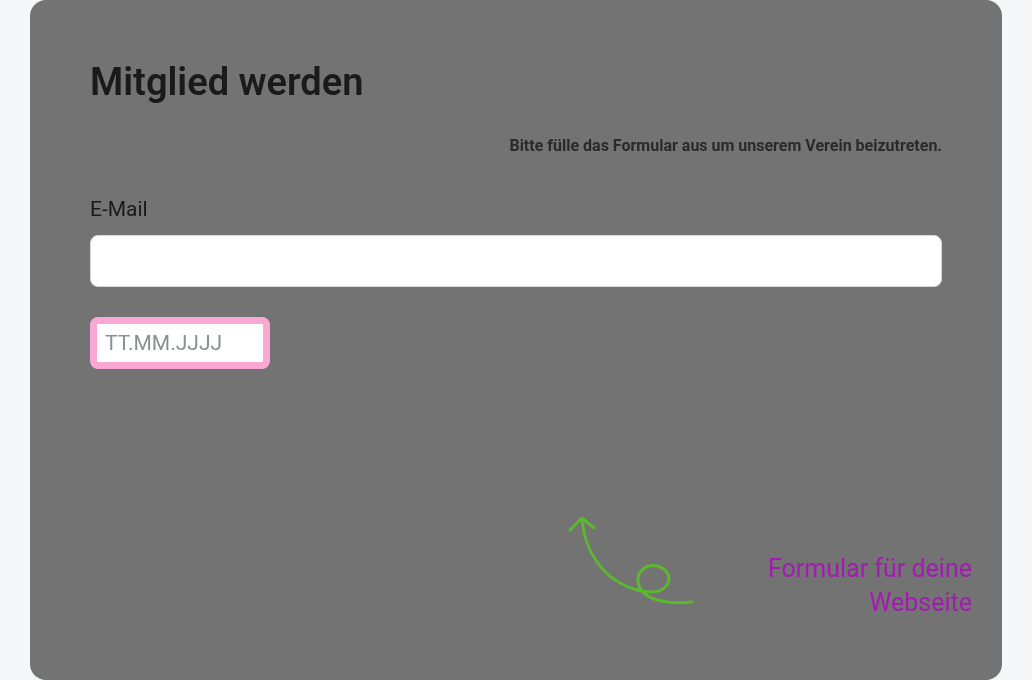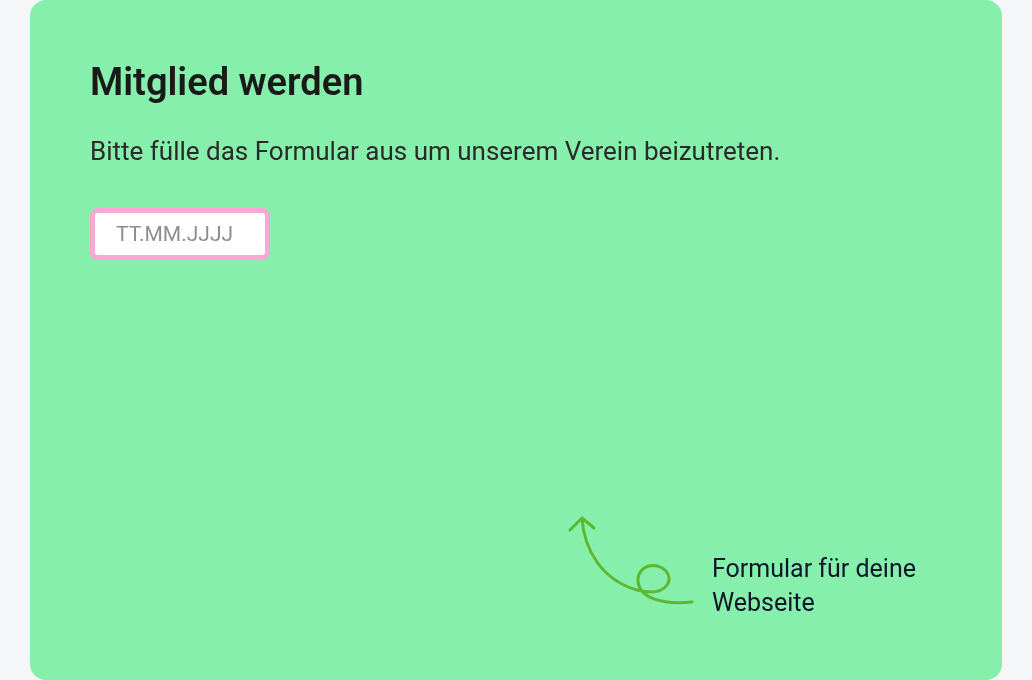--- a/index.html
+++ b/index.html
@@ -11,39 +11,40 @@
     body {
       font-family: -apple-system, BlinkMacSystemFont, "Segoe UI", Roboto, Helvetica, Arial, sans-serif;
       background-color: #f5f6f7;
       width: 1032px;
       height: 680px;
       overflow: hidden;
       position: relative;
     }
     
     .form-card {
-      background-color: #86efac;
+      background-color: #737373;
       border-radius: 16px;
       margin: 0 30px;
       padding: 60px 60px 40px 60px;
       height: 100%;
     }
     
     .form-title {
       font-size: 38px;
       font-weight: 600;
       color: #1a1a1a;
       margin-bottom: 32px;
     }
     
     .form-description {
-      font-size: 26px;
+      font-size: 16px;
       color: #2a2a2a;
       margin-bottom: 42px;
-      font-weight: 400;
+      font-weight: 700;
+      text-align: right;
     }
     
     .form-group {
       margin-bottom: 30px;
     }
     
     .form-label {
       display: block;
       font-size: 21px;
       color: #1a1a1a;
@@ -59,23 +60,23 @@
       padding: 0 16px;
       font-size: 20px;
       color: #1a1a1a;
       background-color: #ffffff;
       font-family: inherit;
     }
     
     .form-input-date {
       width: 180px;
       height: 52px;
-      border: 5px solid #f9a8d4;
+      border: 7px solid #f9a8d4;
       border-radius: 8px;
-      padding: 0 21px;
+      padding: 0 8px;
       font-size: 21px;
       color: #8b8f93;
       background-color: #ffffff;
       font-family: inherit;
     }
     
     .form-input-date::placeholder {
       color: #8b8f93;
     }
     
@@ -92,36 +93,40 @@
       position: absolute;
       left: 0;
       top: 0;
     }
     
     .annotation-text {
       position: absolute;
       right: 0;
       top: 42px;
       font-size: 25px;
-      color: #0f172a;
-      text-align: left;
+      color: #a21caf;
+      text-align: right;
       line-height: 1.35;
       font-weight: 400;
       width: 260px;
     }
   </style>
 </head>
 <body>
 
 <div class="form-card">
   <h1 class="form-title">Mitglied werden</h1>
   <p class="form-description">Bitte fülle das Formular aus um unserem Verein beizutreten.</p>
 
 
 
+  <div class="form-group">
+    <label class="form-label">E-Mail</label>
+    <input type="email" class="form-input" value="" style="">
+  </div>
 
   <div class="form-group">
     <input type="text" class="form-input-date" placeholder="TT.MM.JJJJ" style="">
   </div>
 </div>
 
 <div class="annotation-container">
   <svg class="annotation-arrow" width="180" height="130" viewBox="0 0 180 130">
     <path d="M 30 8 L 18 20 M 30 8 L 42 18 M 30 8 C 32 40, 50 70, 85 80 C 100 84, 110 82, 115 75 C 120 68, 115 58, 105 56 C 95 54, 85 60, 86 72 C 88 88, 110 95, 140 92" stroke="#5cb82e" stroke-width="3" fill="none" stroke-linecap="round" stroke-linejoin="round"></path>
   </svg>

